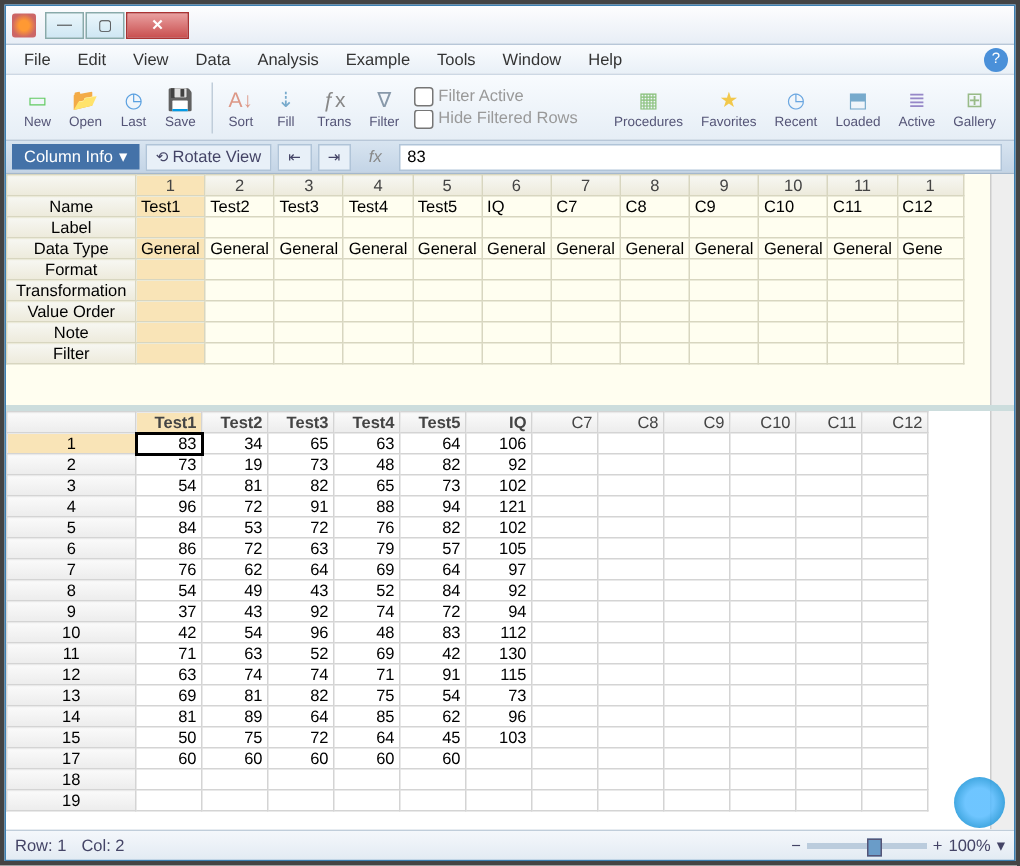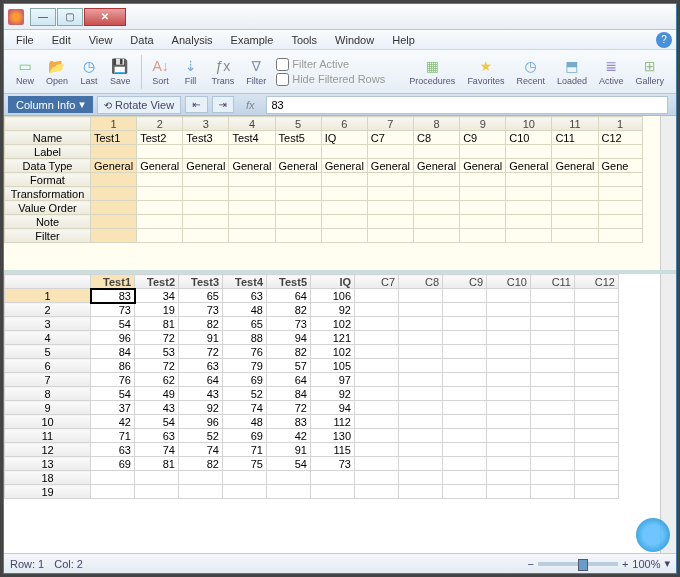--- a/index.html
+++ b/index.html
@@ -520,20 +520,65 @@
                   <td class="colw ">54</td>
                   <td class="colw ">73</td>
                   <td class="colw "></td>
                   <td class="colw "></td>
                   <td class="colw "></td>
                   <td class="colw "></td>
                   <td class="colw "></td>
                   <td class="colw "></td>
                 </tr>
                 <tr class="">
+                  <td class="rowhdr colwf">14</td>
+                  <td class="colw ">81</td>
+                  <td class="colw ">89</td>
+                  <td class="colw ">64</td>
+                  <td class="colw ">85</td>
+                  <td class="colw ">62</td>
+                  <td class="colw ">96</td>
+                  <td class="colw "></td>
+                  <td class="colw "></td>
+                  <td class="colw "></td>
+                  <td class="colw "></td>
+                  <td class="colw "></td>
+                  <td class="colw "></td>
+                </tr>
+                <tr class="">
+                  <td class="rowhdr colwf">15</td>
+                  <td class="colw ">50</td>
+                  <td class="colw ">75</td>
+                  <td class="colw ">72</td>
+                  <td class="colw ">64</td>
+                  <td class="colw ">45</td>
+                  <td class="colw ">103</td>
+                  <td class="colw "></td>
+                  <td class="colw "></td>
+                  <td class="colw "></td>
+                  <td class="colw "></td>
+                  <td class="colw "></td>
+                  <td class="colw "></td>
+                </tr>
+                <tr class="">
+                  <td class="rowhdr colwf">17</td>
+                  <td class="colw ">60</td>
+                  <td class="colw ">60</td>
+                  <td class="colw ">60</td>
+                  <td class="colw ">60</td>
+                  <td class="colw ">60</td>
+                  <td class="colw "></td>
+                  <td class="colw "></td>
+                  <td class="colw "></td>
+                  <td class="colw "></td>
+                  <td class="colw "></td>
+                  <td class="colw "></td>
+                  <td class="colw "></td>
+                </tr>
+                <tr class="">
                   <td class="rowhdr colwf">18</td>
                   <td class="colw "></td>
                   <td class="colw "></td>
                   <td class="colw "></td>
                   <td class="colw "></td>
                   <td class="colw "></td>
                   <td class="colw "></td>
                   <td class="colw "></td>
                   <td class="colw "></td>
                   <td class="colw "></td>

